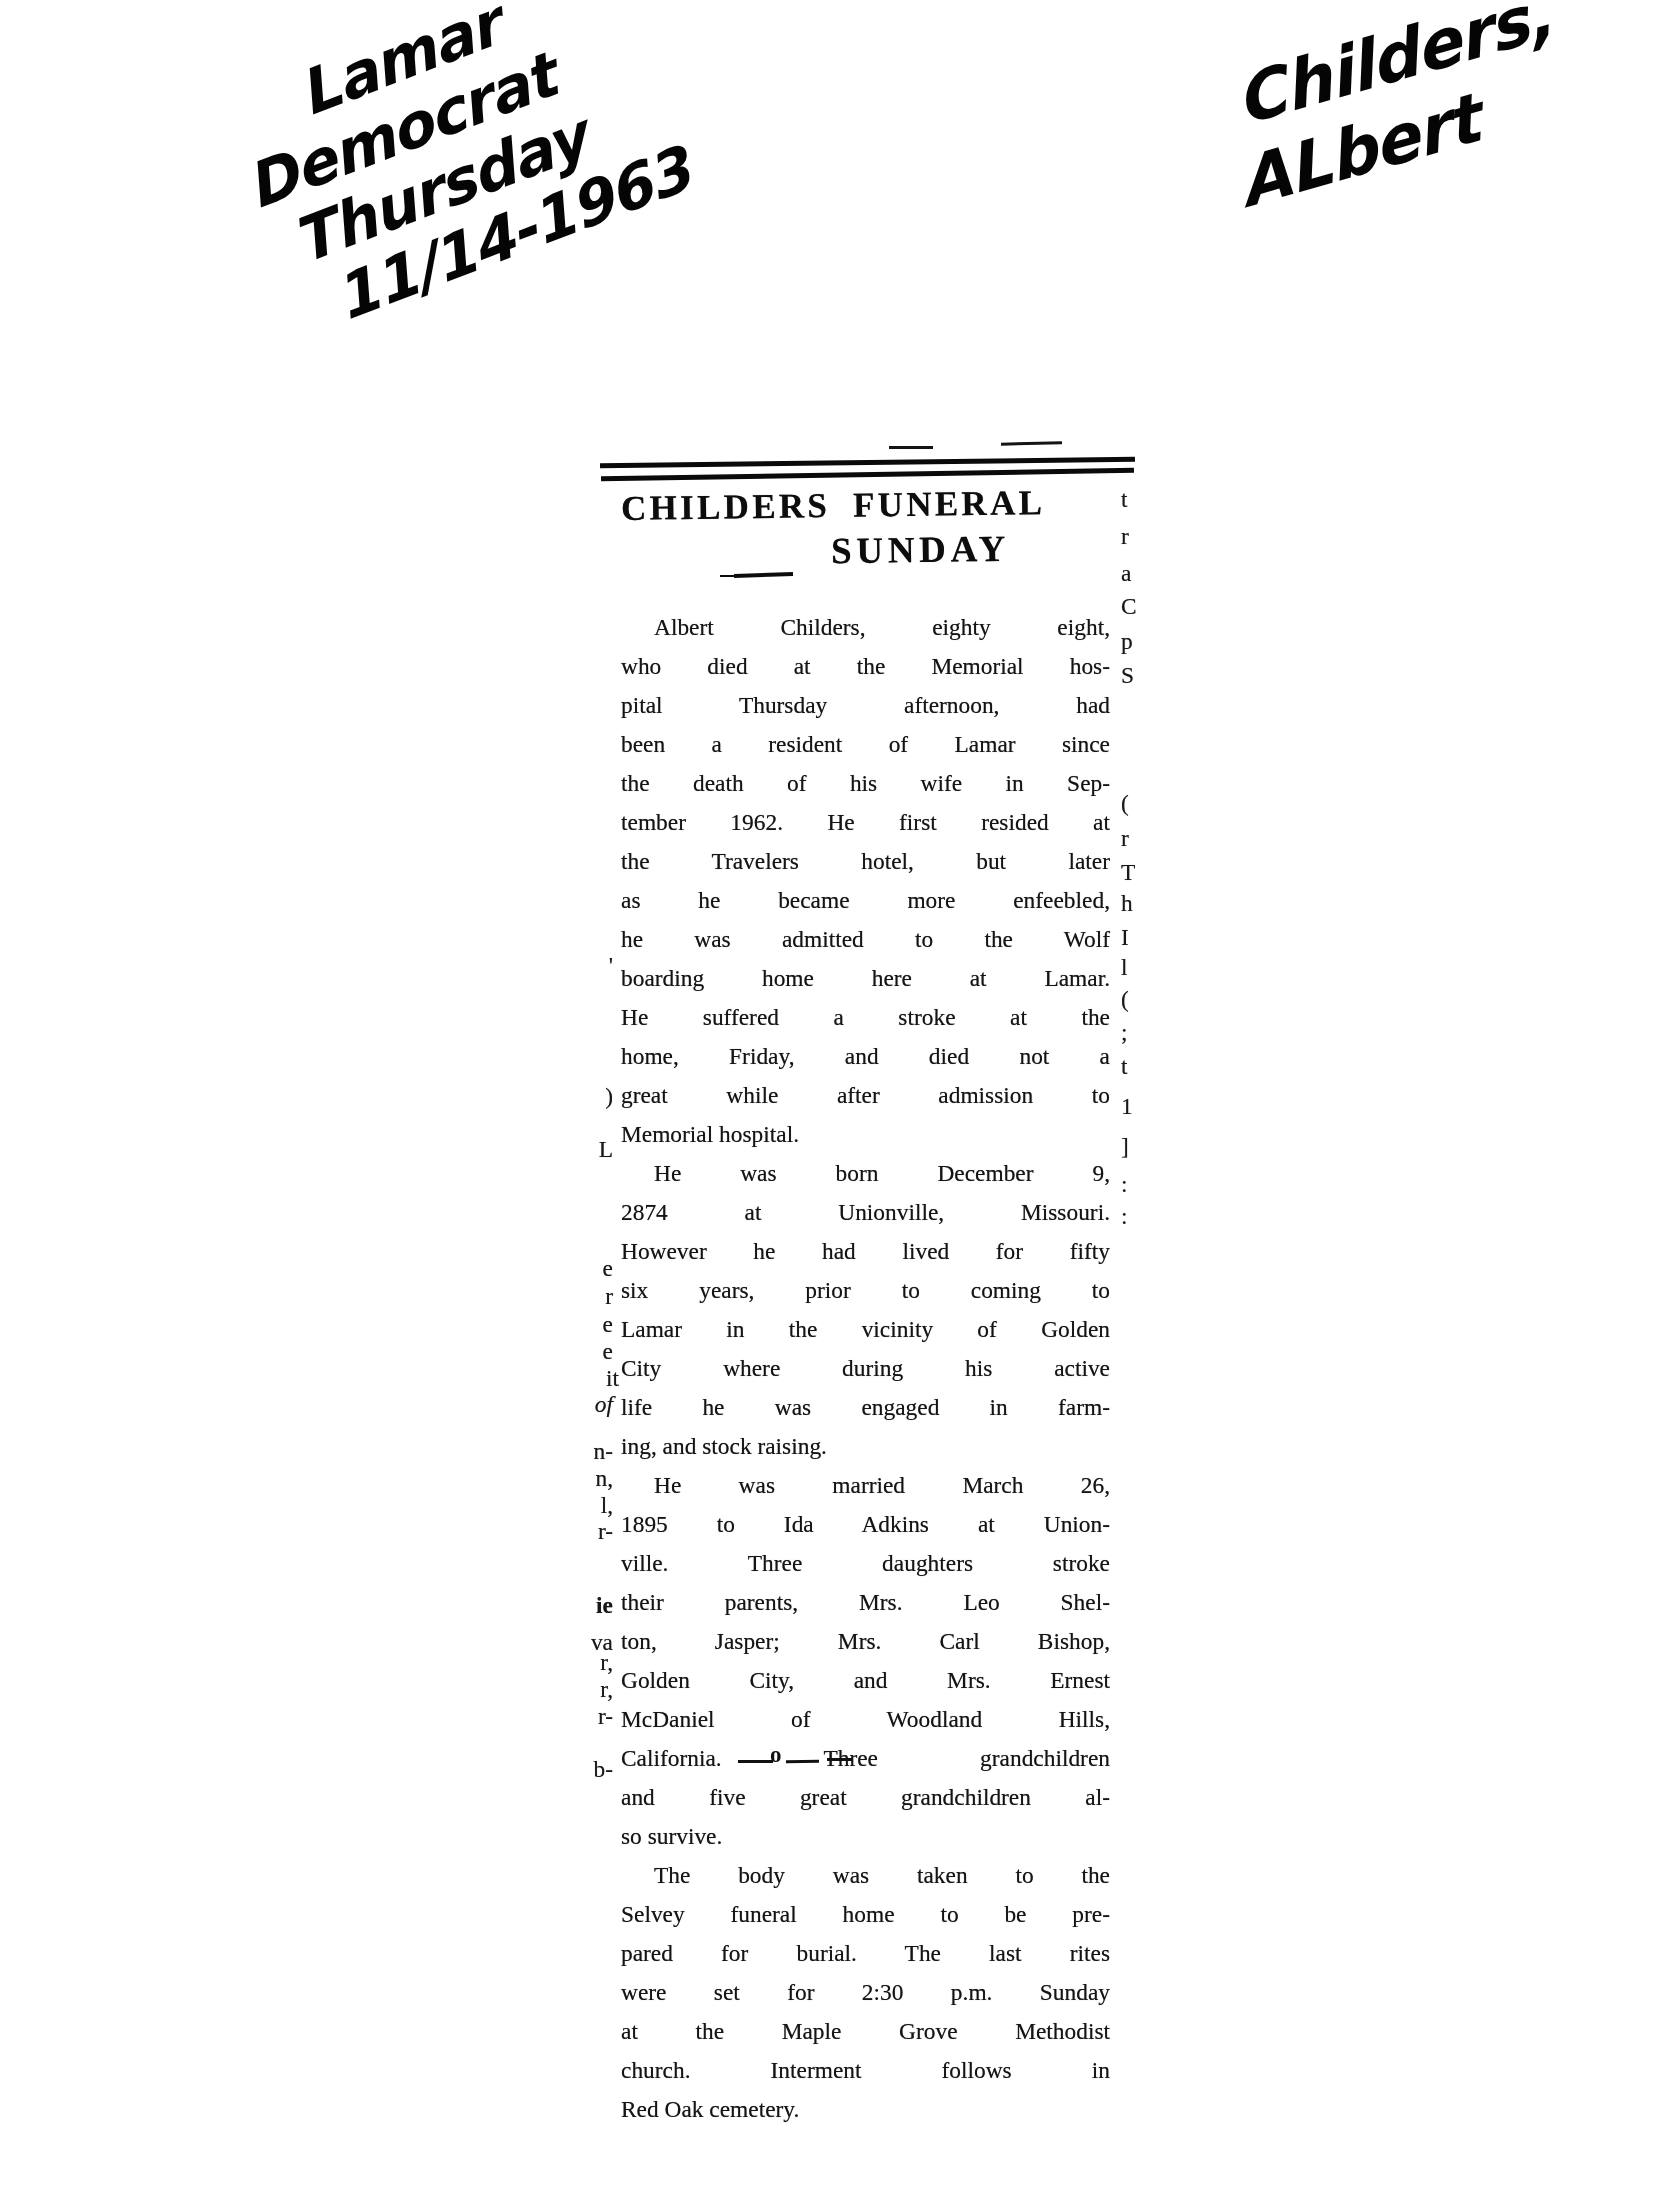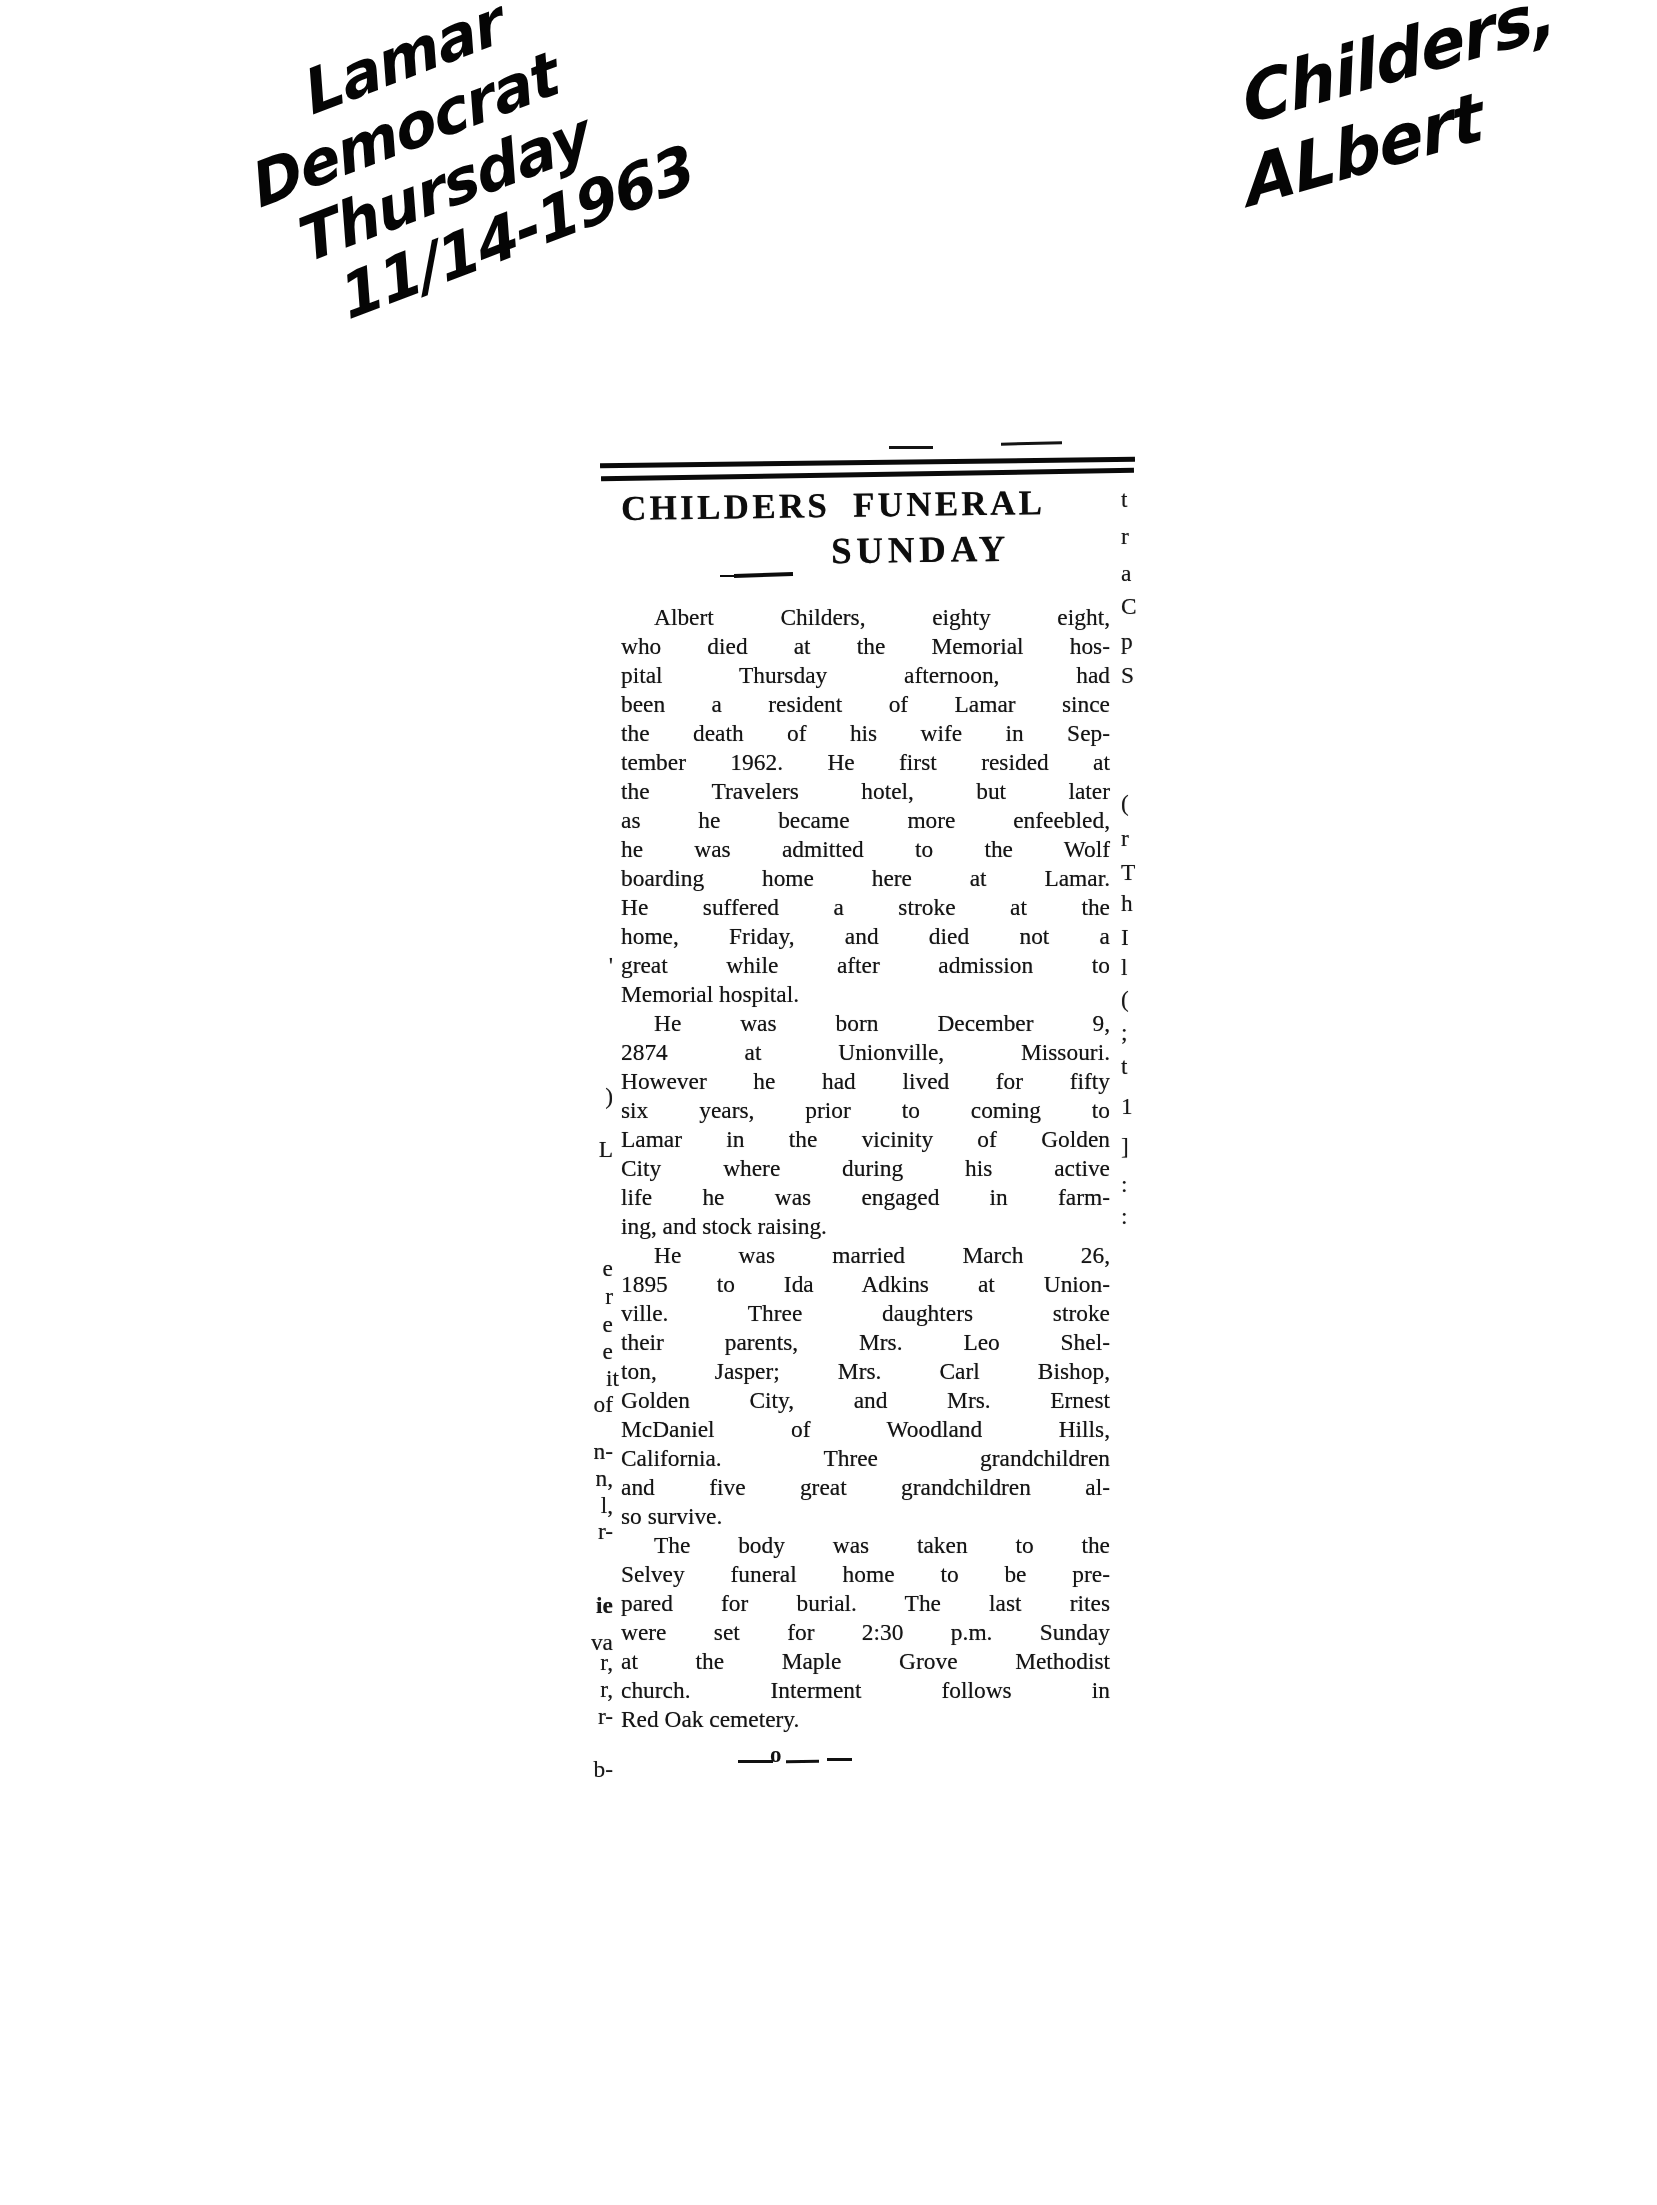--- a/index.html
+++ b/index.html
@@ -31,21 +31,21 @@
   .headline1{left:621px;top:486px;font-size:35px;transform:rotate(-0.8deg);}
   .headline2{left:831px;top:528px;font-size:37px;letter-spacing:4.7px;transform:rotate(-0.8deg);}
 
   .hdiv{position:absolute;left:734px;top:573px;width:59px;height:4px;background:#0c0c0c;transform:rotate(-2deg);}
   .hdiv-tail{position:absolute;left:720px;top:575px;width:14.7px;height:2px;background:#0c0c0c;}
 
   
   .article{position:absolute;left:621px;top:603px;width:489px;
            font-size:23.4px;line-height:29px;color:#141414;
            text-shadow:0 0 0.7px rgba(0,0,0,.55);}
-  .bl{text-align:justify;text-align-last:justify;height:29px;overflow:visible;}
+  .bl{text-align:justify;text-align-last:justify;height:29px;overflow:visible;margin-top:10px;}
   .bl.ind{padding-left:33px;}
   .bl.last{text-align-last:left;}
 
   
   .endbar{position:absolute;background:#111;}
   .eb1{left:738px;top:1760px;width:35px;height:3.3px;}
   .eb2{left:786px;top:1760px;width:33px;height:3.3px;transform:rotate(-1deg);}
   .eb3{left:827px;top:1758px;width:25.4px;height:2.7px;}
   .endo{position:absolute;left:770px;top:1742px;font-size:23px;font-weight:700;color:#111;
         font-family:"Liberation Serif",serif;}
@@ -134,21 +134,21 @@
 
   <div id="leftFrags">
       <div class="frag left" style="left: 565px; top: 952px;">'</div>
       <div class="frag left" style="left: 565px; top: 1083px;">)</div>
       <div class="frag left" style="left: 565px; top: 1136px;">L</div>
       <div class="frag left" style="left: 565px; top: 1255px;">e</div>
       <div class="frag left" style="left: 565px; top: 1283px;">r</div>
       <div class="frag left" style="left: 565px; top: 1311px;">e</div>
       <div class="frag left" style="left: 565px; top: 1338px;">e</div>
       <div class="frag left" style="left: 571px; top: 1365px;">it</div>
-      <div class="frag left" style="left: 565px; top: 1391px;">of</div>
+      <div class="frag left" style="left: 565px; top: 1391px; font-style: italic;">of</div>
       <div class="frag left" style="left: 565px; top: 1438px;">n-</div>
       <div class="frag left" style="left: 565px; top: 1465px;">n,</div>
       <div class="frag left" style="left: 565px; top: 1492px;">l,</div>
       <div class="frag left" style="left: 565px; top: 1518px;">r-</div>
       <div class="frag left" style="left: 565px; top: 1592px; font-weight: bold;">ie</div>
       <div class="frag left" style="left: 565px; top: 1649px;">r,</div>
       <div class="frag left" style="left: 565px; top: 1676px;">r,</div>
       <div class="frag left" style="left: 565px; top: 1703px;">r-</div>
       <div class="frag left" style="left: 565px; top: 1629px;">va</div>
       <div class="frag left" style="left: 565px; top: 1756px;">b-</div>

